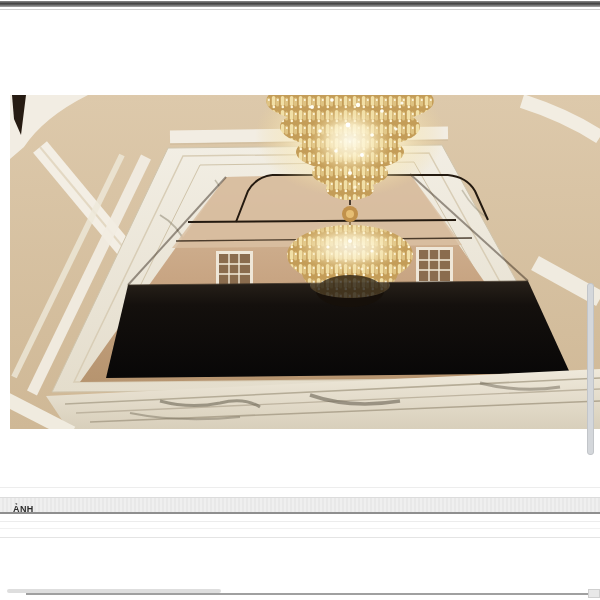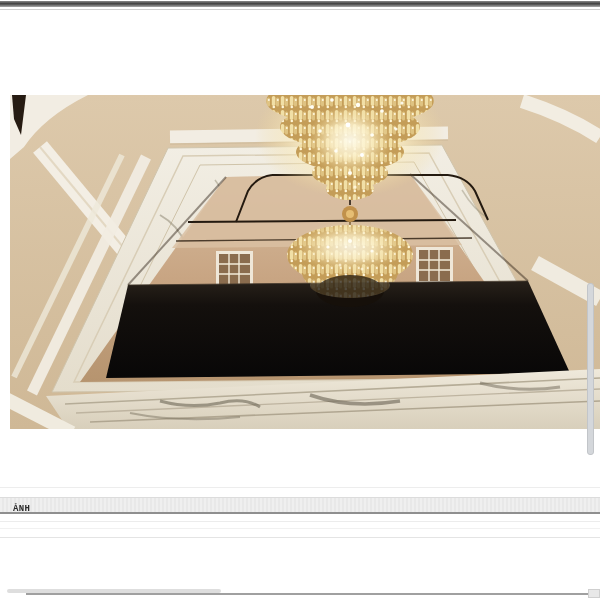--- a/index.html
+++ b/index.html
@@ -19,21 +19,21 @@
   
   .line{left:0;width:600px;height:1px;}
   .l487{top:487px;background:#ededed;}
   .l521{top:521px;background:#ececec;}
   .l528{top:528px;background:#f1f1f1;}
   .l537{top:537px;background:#e4e4e4;}
   
   .strip{top:497px;left:0;width:600px;height:17px;box-sizing:border-box;
     background:#ececec;
     background-image:repeating-linear-gradient(90deg,#efefef 0 2px,#e8e8e8 2px 4px);
-    border-top:1px solid #dcdcdc;border-bottom:2px solid #8f8f8f;z-index:4;font-family:Liberation Mono, monospace;}
+    border-top:1px solid #dcdcdc;border-bottom:2px solid #8f8f8f;z-index:4;}
   .strip-label{display:inline-block;margin-left:13px;font-size:9px;font-weight:bold;
     color:#2b2b2b;letter-spacing:.4px;line-height:14px;}
   
   .bottom-light{top:589px;left:7px;width:214px;height:4px;background:#dedede;border-radius:3px;}
   .bottom-dark{top:593px;left:26px;width:574px;height:2px;background:#a0a0a0;}
   .corner-box{top:589px;left:588px;width:12px;height:9px;background:#e8e8e8;
     border:1px solid #cfcfcf;box-sizing:border-box;}
 </style>
 </head>
 <body>

